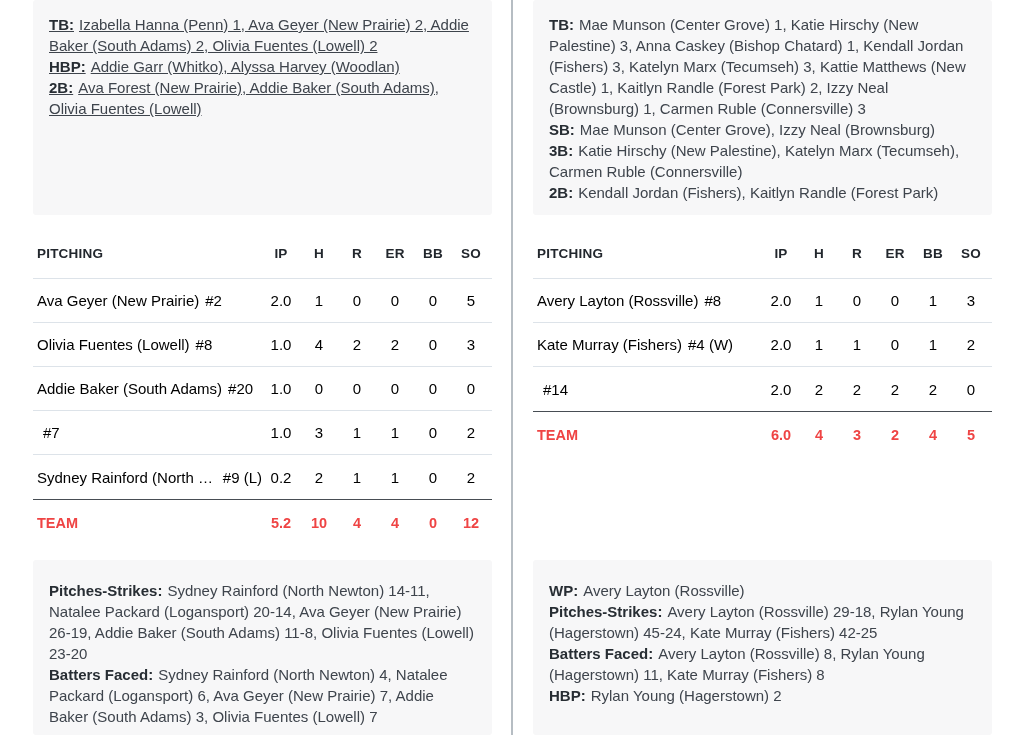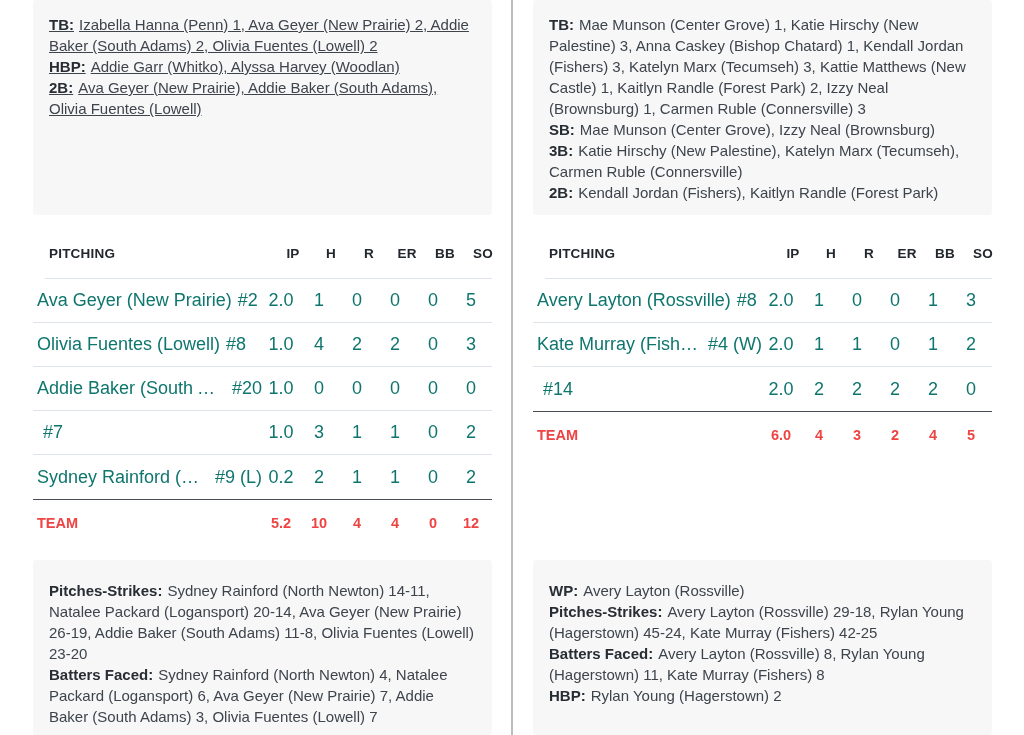--- a/index.html
+++ b/index.html
@@ -53,30 +53,29 @@
 
   
   .table-wrap { margin-top: 14px; }
   .trow {
     display: flex;
     align-items: center;
     height: 44px;
     padding-left: 4px;
     box-sizing: border-box;
     border-bottom: 1px solid #dde3e9;
-    font-size: 18px;
-    color: #0f766e;
+    font-size: 15px;
+    color: #000000;
   }
   .trow.thead {
     height: 50px;
     font-weight: 700;
     font-size: 13.5px;
     letter-spacing: 0.2px;
     color: #22272d;
-    margin-left: 12px;
   }
   .trow.lastrow { border-bottom: none; }
   .trow.team {
     height: 46px;
     border-top: 1px solid #474d53;
     border-bottom: none;
     font-weight: 700;
     color: #ef4444;
     font-size: 14.5px;
   }
@@ -101,21 +100,21 @@
   }
 </style>
 </head>
 <body>
 
 <div class="page">
 
   <section class="card top-card l1">
     <p><strong>TB:</strong><span>Izabella Hanna (Penn) 1, Ava Geyer (New Prairie) 2, Addie Baker (South Adams) 2, Olivia Fuentes (Lowell) 2</span></p>
     <p><strong>HBP:</strong><span>Addie Garr (Whitko), Alyssa Harvey (Woodlan)</span></p>
-    <p><strong>2B:</strong><span>Ava Geyer (New Prairie), Addie Baker (South Adams), Olivia Fuentes (Lowell)</span></p>
+    <p><strong>2B:</strong><span>Ava Forest (New Prairie), Addie Baker (South Adams), Olivia Fuentes (Lowell)</span></p>
   </section>
 
   <section class="card top-card r1">
     <p><strong>TB:</strong><span>Mae Munson (Center Grove) 1, Katie Hirschy (New Palestine) 3, Anna Caskey (Bishop Chatard) 1, Kendall Jordan (Fishers) 3, Katelyn Marx (Tecumseh) 3, Kattie Matthews (New Castle) 1, Kaitlyn Randle (Forest Park) 2, Izzy Neal (Brownsburg) 1, Carmen Ruble (Connersville) 3</span></p>
     <p><strong>SB:</strong><span>Mae Munson (Center Grove), Izzy Neal (Brownsburg)</span></p>
     <p><strong>3B:</strong><span>Katie Hirschy (New Palestine), Katelyn Marx (Tecumseh), Carmen Ruble (Connersville)</span></p>
     <p><strong>2B:</strong><span>Kendall Jordan (Fishers), Kaitlyn Randle (Forest Park)</span></p>
   </section>
 
   <section class="table-wrap l2">

